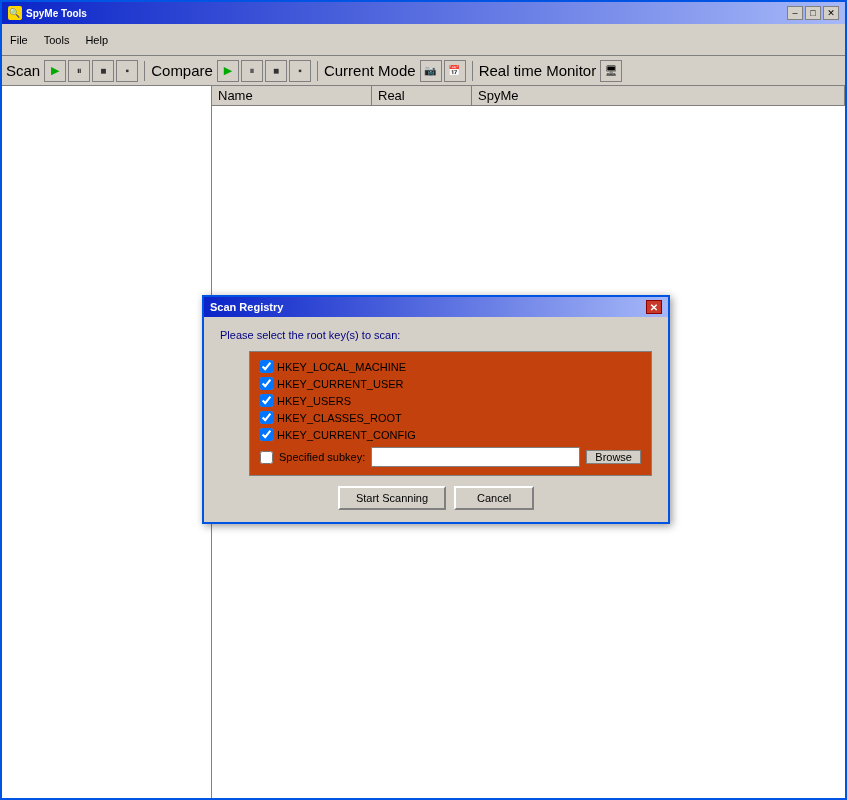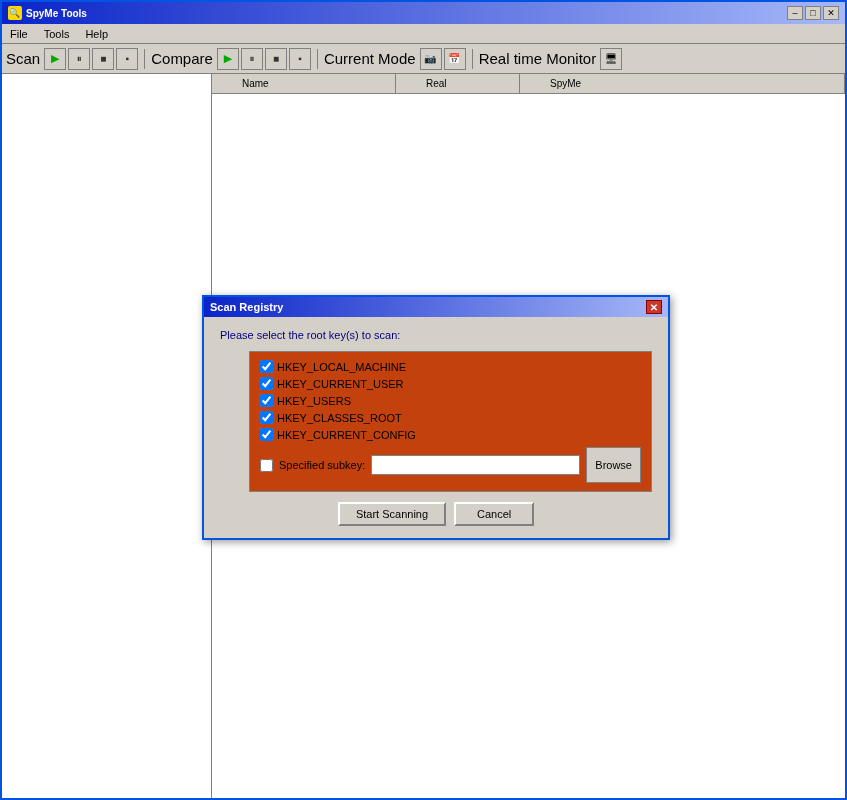--- a/index.html
+++ b/index.html
@@ -76,21 +76,21 @@
       background: #d4d0c8;
     }
 
     
     .menu-bar {
       background: #d4d0c8;
       padding: 2px 4px;
       display: flex;
       gap: 8px;
       border-bottom: 1px solid #808080;
-      height: 20px;
+      height: 32px;
       align-items: center;
     }
 
     .menu-item {
       padding: 1px 4px;
       cursor: pointer;
       font-size: 11px;
     }
 
     
@@ -153,25 +153,24 @@
     .table-header {
       display: flex;
       background: #d4d0c8;
       border-bottom: 1px solid #808080;
       height: 20px;
     }
 
     .table-col {
       padding: 2px 6px;
       border-right: 1px solid #808080;
-      font-size: 10px;
+      font-size: 13px;
       font-weight: normal;
       display: flex;
       align-items: center;
-      margin-left: 24px;
     }
 
     .col-name { width: 160px; }
     .col-type { width: 100px; }
     .col-data { flex: 1; }
 
     
     .dialog {
       position: absolute;
       top: 295px;
@@ -266,21 +265,21 @@
     .subkey-input {
       flex: 1;
       height: 20px;
       border: 1px solid #808080;
       background: white;
       padding: 1px 2px;
       font-size: 11px;
     }
 
     .browse-btn {
-      height: 36px;
+      height: 14px;
       padding: 0 8px;
       background: #d4d0c8;
       border: 1px solid #808080;
       font-size: 11px;
       cursor: pointer;
     }
 
     .dialog-buttons {
       display: flex;
       justify-content: center;

